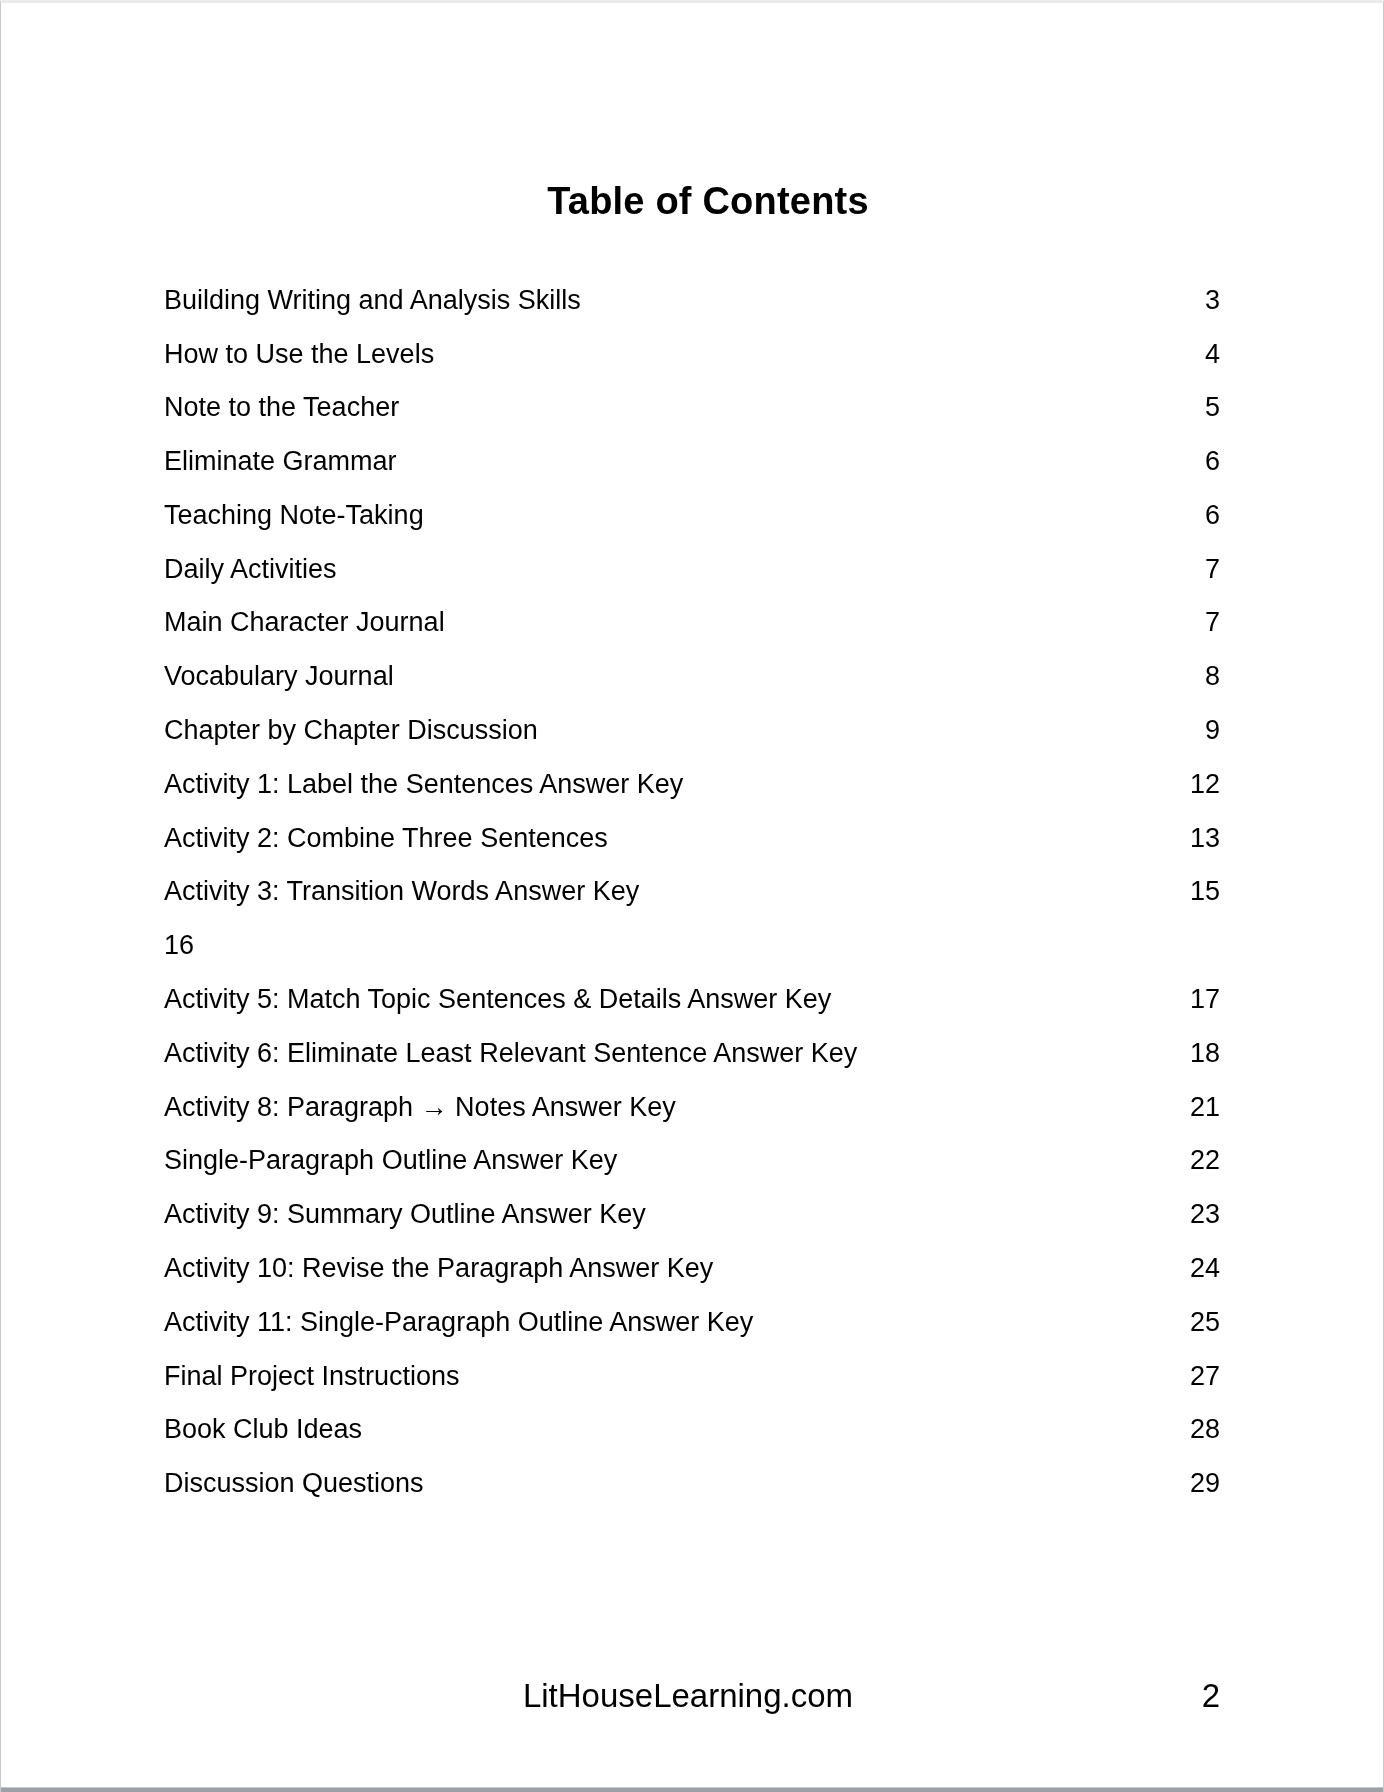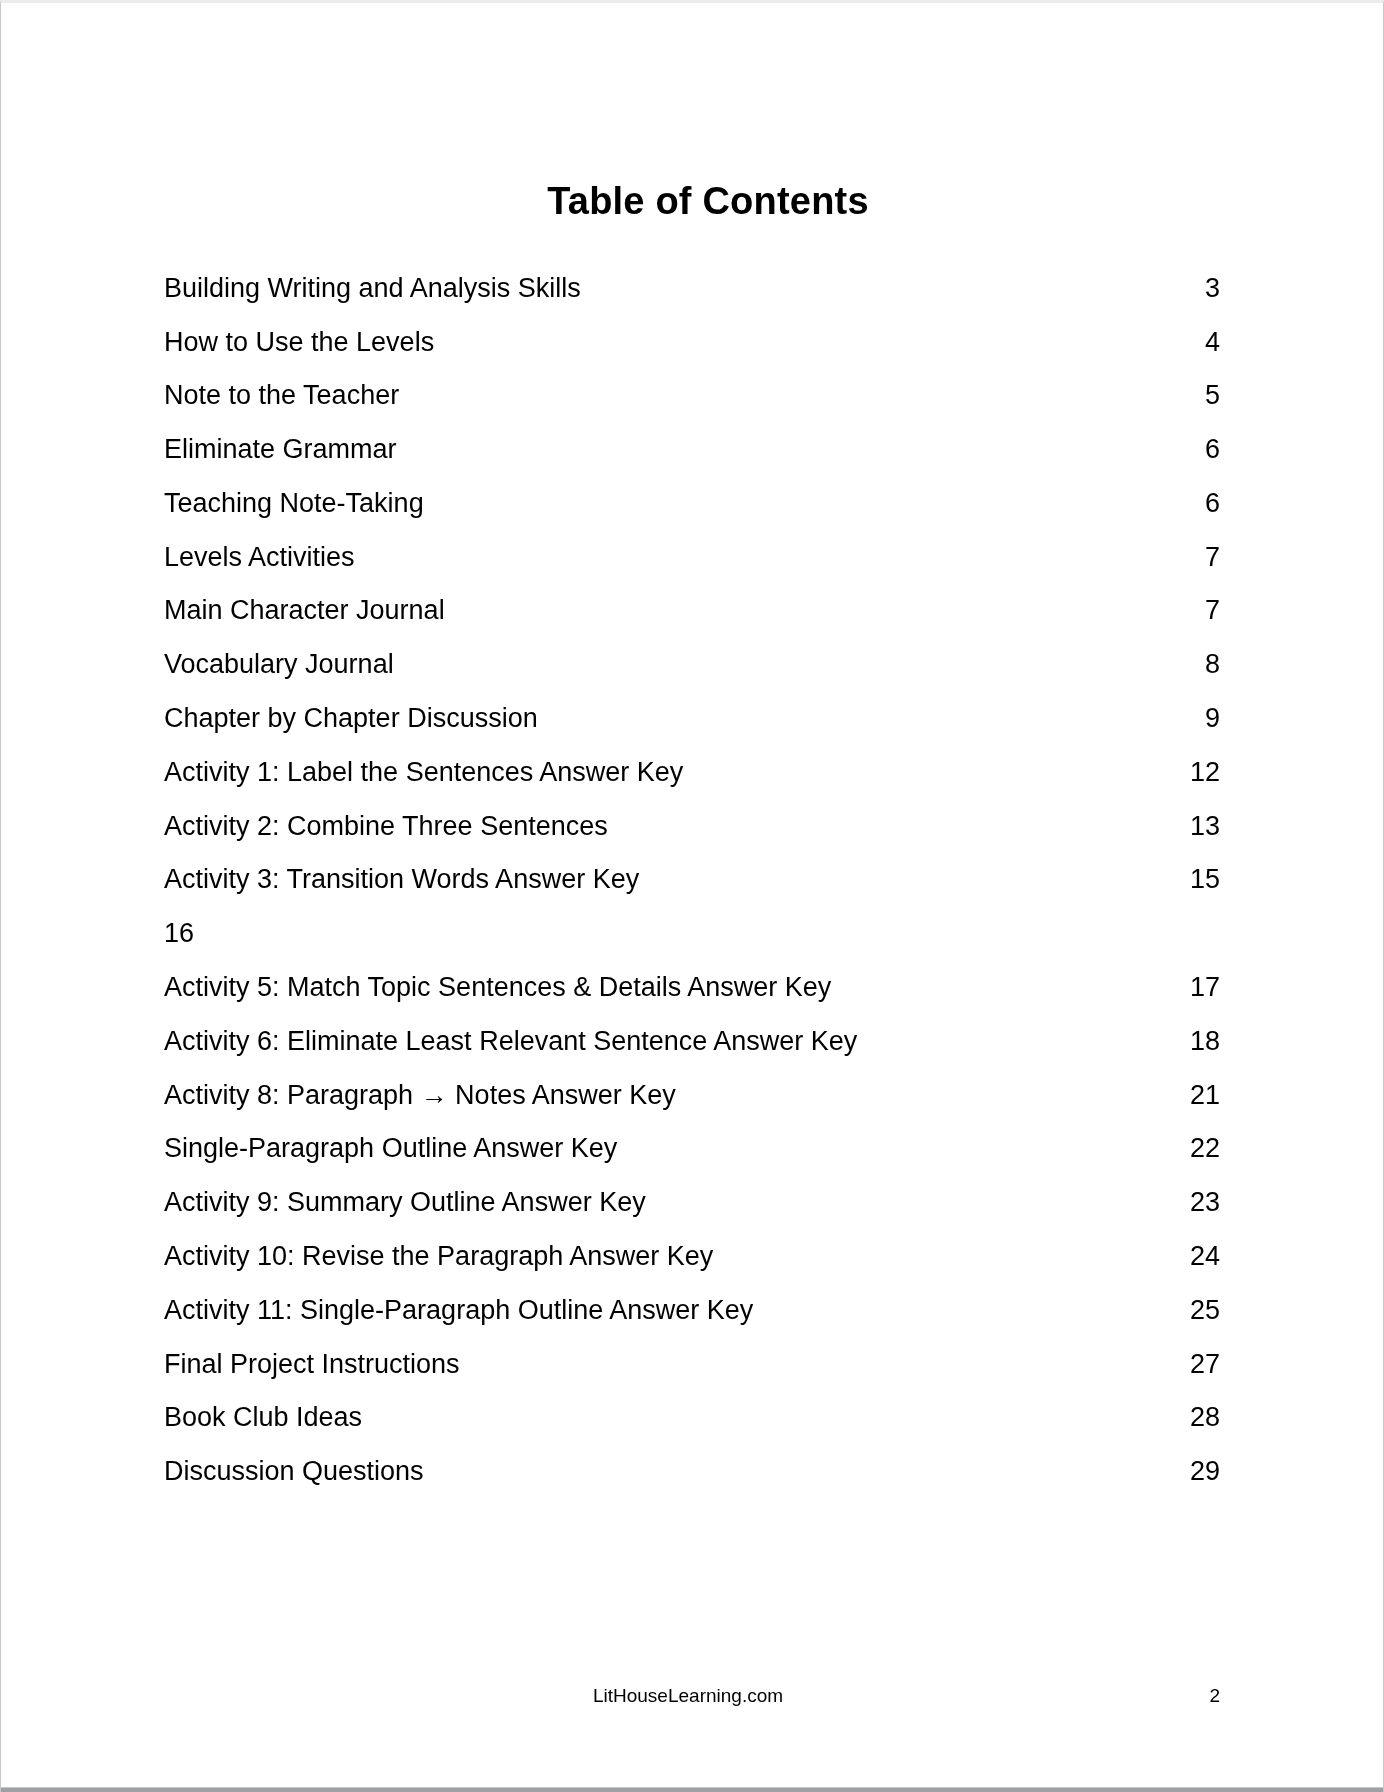--- a/index.html
+++ b/index.html
@@ -29,41 +29,41 @@
     left: 0;
     width: 100%;
     margin: 16px;
     text-align: center;
     font-size: 38px;
     font-weight: 700;
     letter-spacing: 0.2px;
   }
   .toc {
     position: absolute;
-    top: 258px;
+    top: 270px;
     left: 163px;
     right: 163px;
   }
   .toc-row {
     display: flex;
     justify-content: space-between;
     align-items: center;
     height: 53.8px;
     font-size: 27px;
     line-height: 1.2;
   }
   .toc-label { white-space: nowrap; }
   .toc-page  { text-align: right; }
   .footer {
     position: absolute;
     left: 155px;
     right: 163px;
     top: 1672px;
     height: 42px;
-    font-size: 19px;
+    font-size: 33px;
     line-height: 42px;
     text-align: center;
   }
   .footer-page {
     position: absolute;
     right: 0;
     top: 0;
   }
 </style>
 </head>
@@ -88,21 +88,21 @@
       </div>
       <div class="toc-row">
         <span class="toc-label">Eliminate Grammar</span>
         <span class="toc-page">6</span>
       </div>
       <div class="toc-row">
         <span class="toc-label">Teaching Note-Taking</span>
         <span class="toc-page">6</span>
       </div>
       <div class="toc-row">
-        <span class="toc-label">Levels Activities</span>
+        <span class="toc-label">Daily Activities</span>
         <span class="toc-page">7</span>
       </div>
       <div class="toc-row">
         <span class="toc-label">Main Character Journal</span>
         <span class="toc-page">7</span>
       </div>
       <div class="toc-row">
         <span class="toc-label">Vocabulary Journal</span>
         <span class="toc-page">8</span>
       </div>

